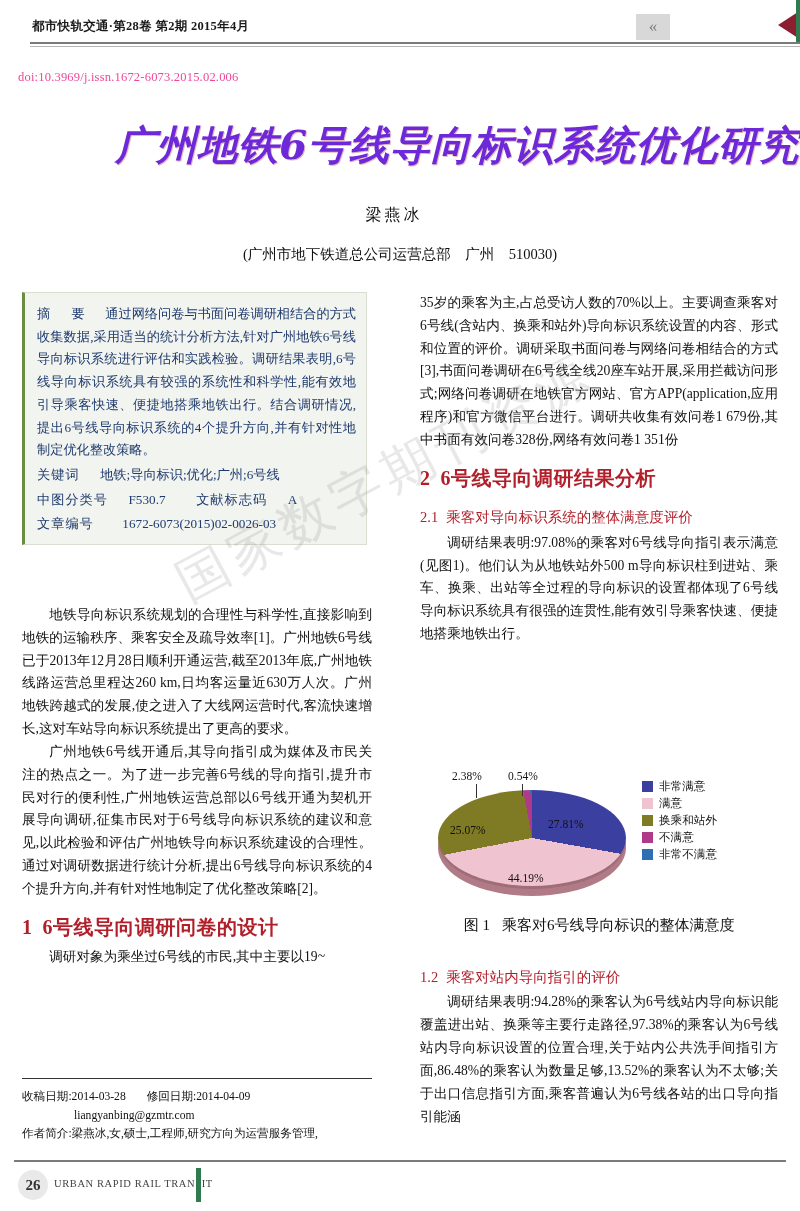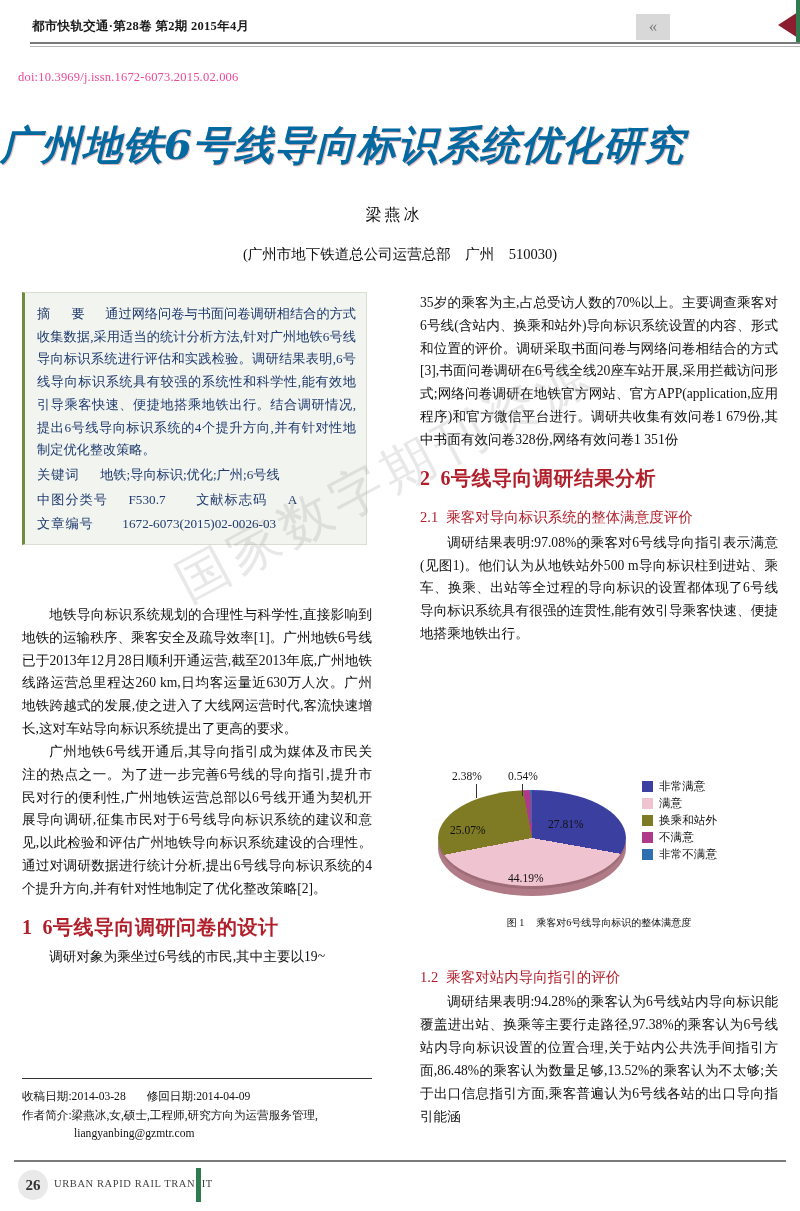--- a/index.html
+++ b/index.html
@@ -71,26 +71,26 @@
     font-size: 12.5px;
     color: #ec4899;
     letter-spacing: 0.2px;
     text-align: center;
   }
 
   
   .title {
     position: absolute;
     left: 0; top: 118px; width: 800px;
-    text-align: left;
+    text-align: right;
     font-family: "DejaVu Serif", serif;
     font-weight: bold;
     font-size: 40px;
     letter-spacing: 1px;
-    color: #0369a1;
+    color: #6d28d9;
     text-shadow: 1px 1px 0 #e4b9b9;
     font-style: italic;
   }
   .author {
     position: absolute;
     left: 0; top: 205px; width: 788px;
     text-align: center;
     font-size: 16px;
     color: #111;
     letter-spacing: 3px;
@@ -218,21 +218,21 @@
     display: flex; align-items: center; height: 17px;
   }
   .legend i {
     width: 11px; height: 11px; display: inline-block;
     margin-right: 6px;
   }
   .fig-cap {
     position: absolute;
     left: 0; top: 166px; width: 358px;
     text-align: center;
-    font-size: 10px;
+    font-size: 15px;
     color: #111;
   }
   .fig-cap .fnum { margin-right: 12px; }
 
   
   .watermark {
     position: absolute;
     left: 150px; top: 430px;
     width: 520px;
     font-size: 52px;
@@ -405,24 +405,24 @@
 
   <div class="watermark">国家数字期刊资源</div>
 
   <div class="fn-rule"></div>
   <div class="footnote">
     <div>
       <span>收稿日期:</span><span>2014-03-28</span>
       <span class="em"></span>
       <span>修回日期:</span><span>2014-04-09</span>
     </div>
+    <div style="padding-left:52px">liangyanbing@gzmtr.com</div>
     <div>
       <span>作者简介:</span><span>梁燕冰,女,硕士,工程师,研究方向为运营服务管理,</span>
     </div>
-    <div style="padding-left:52px">liangyanbing@gzmtr.com</div>
   </div>
 
   <div class="footer-rule"></div>
   <div class="pgnum-circle">26</div>
   <div class="journal-en">URBAN RAPID RAIL TRANSIT</div>
   <div class="footer-green"></div>
 
 </div>
 
 </body></html>

